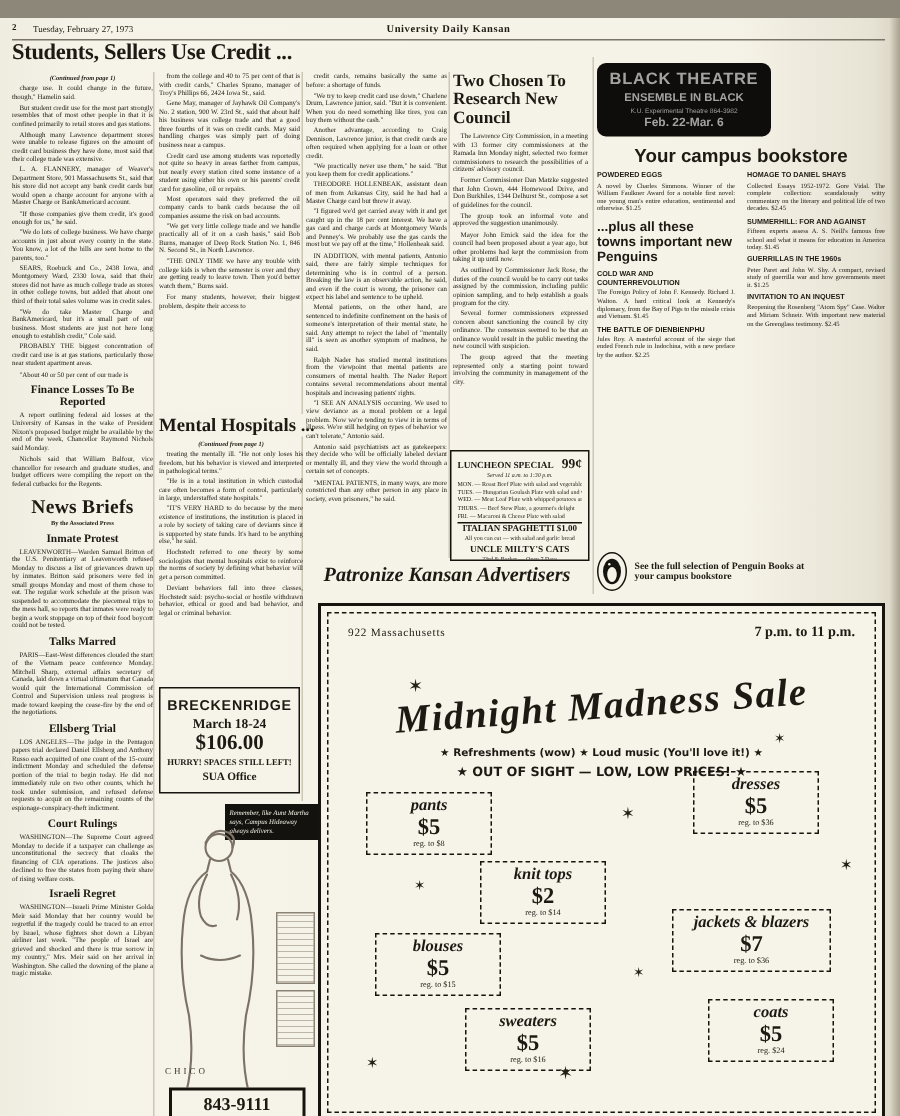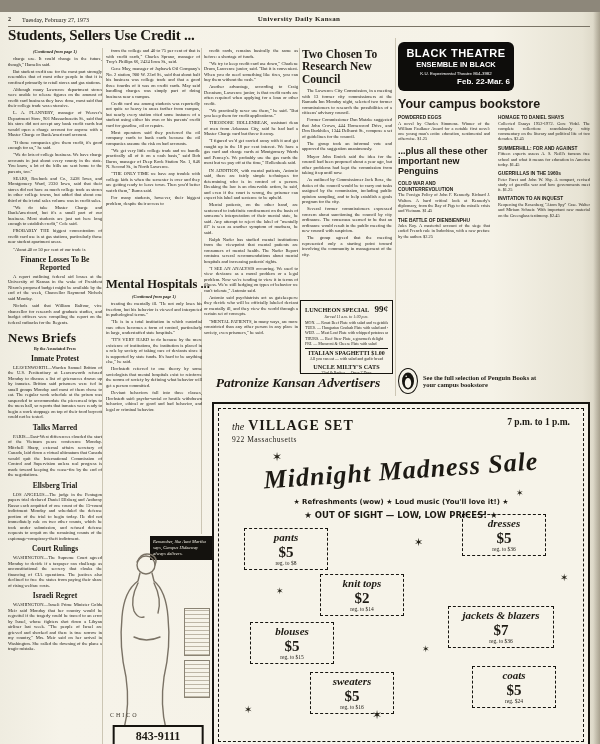--- a/index.html
+++ b/index.html
@@ -25,34 +25,34 @@
   .col{position:absolute;overflow:hidden;}
   .c1{left:8px;top:36px;width:94px;height:700px}
   .c2a{left:106px;top:36px;width:94px;height:224px}
   .mental{position:absolute;left:106px;top:262px;width:96px;}
   .mcol{height:158px;overflow:hidden;}
   .c3{left:204px;top:36px;width:94px;height:326px}
   .c4{left:302px;top:36px;width:90px;height:252px}
   .blk{font-size:4.6px;line-height:1.2;text-align:justify;text-indent:5px;margin:0 0 1.6px;}
   .blk.cont{text-align:center;text-indent:0;font-style:italic;font-weight:bold;font-size:4.3px;margin:1px 0 2px;}
   .blk.sub{text-align:center;text-indent:0;font-weight:bold;font-size:7.6px;line-height:1.05;margin:4px 4px 2px;}
-  .blk.hnews{text-indent:0;font-weight:bold;font-size:13px;margin:5px 0 0;letter-spacing:.2px;}
+  .blk.hnews{text-align:center;text-indent:0;font-weight:bold;font-size:13px;margin:5px 0 0;letter-spacing:.2px;}
   .blk.byline{text-align:center;text-indent:0;font-weight:bold;font-size:4.2px;margin:0 0 2px;}
   
   .patronize{position:absolute;left:202px;top:363px;width:192px;text-align:center;font-size:13.5px;font-weight:bold;font-style:italic;white-space:nowrap;}
   
-  .bt{position:absolute;left:398px;top:30px;width:116px;background:#0e0d0b;color:#ffffff;border-radius:6px;
+  .bt{position:absolute;left:398px;top:30px;width:116px;background:#0e0d0b;color:#a3a3a3;border-radius:6px;
       text-align:center;padding:5px 4px;box-sizing:border-box;font-family:"Liberation Sans",sans-serif;}
   .bt-l1{font-size:11px;font-weight:bold;letter-spacing:.5px;line-height:1.1;}
   .bt-l2{font-size:7.5px;font-weight:bold;margin-top:1px;}
   .bt-l3{font-size:4.4px;margin-top:2px;}
-  .bt-l4{font-size:8px;font-weight:bold;margin-top:1px;text-align:right;}
+  .bt-l4{font-size:8px;font-weight:bold;margin-top:1px;}
   
   .pg{position:absolute;left:398px;top:86px;width:192px;height:298px;overflow:hidden;}
-  .pg-h{font-family:"Liberation Sans",sans-serif;font-weight:bold;font-size:12.5px;line-height:1.05;}
+  .pg-h{font-family:"Liberation Sans",sans-serif;font-weight:bold;font-size:12.5px;line-height:1.05;text-align:center;}
   .pg-cols{display:flex;gap:8px;margin-top:4px;}
   .pg-col{width:92px;}
   .pg-entry{margin:0 0 4px;}
   .pg-entry .t{display:block;font-family:"Liberation Sans",sans-serif;font-weight:bold;font-size:4.8px;line-height:1.15;}
   .pg-entry .b{display:block;font-size:4.4px;line-height:1.2;text-align:justify;}
   .pg-plus{font-family:"Liberation Sans",sans-serif;font-weight:bold;font-size:9px;line-height:1.1;margin:5px 0;}
   .pg-footer{position:absolute;left:0;bottom:2px;width:140px;display:flex;align-items:center;gap:5px;}
   .pg-logo{flex:0 0 auto;width:18px;height:24px;border:1px solid #16140f;border-radius:50%;display:flex;align-items:center;justify-content:center;}
   .pg-ftxt{font-weight:bold;font-size:6.5px;line-height:1.15;}
   
@@ -233,21 +233,21 @@
   </div>
 
   <div class="pg">
     <div class="pg-h">Your campus bookstore</div>
     <div class="pg-cols">
       <div class="pg-col">
         <div class="pg-entry">
           <span class="t">POWDERED EGGS</span>
           <span class="b">A novel by Charles Simmons. Winner of the William Faulkner Award for a notable first novel: one young man's entire education, sentimental and otherwise. $1.25</span>
         </div>
-        <div class="pg-plus">...plus all these other important new Penguins</div>
+        <div class="pg-plus">...plus all these towns important new Penguins</div>
         <div>
 
         <div class="pg-entry">
               <span class="t">COLD WAR AND COUNTERREVOLUTION</span>
               <span class="b">The Foreign Policy of John F. Kennedy. Richard J. Walton. A hard critical look at Kennedy's diplomacy, from the Bay of Pigs to the missile crisis and Vietnam. $1.45</span>
             </div>
             <div class="pg-entry">
               <span class="t">THE BATTLE OF DIENBIENPHU</span>
               <span class="b">Jules Roy. A masterful account of the siege that ended French rule in Indochina, with a new preface by the author. $2.25</span>
             </div>
@@ -278,20 +278,27 @@
         <svg width="14" height="18" viewBox="0 0 14 18" aria-hidden="true">
           <ellipse cx="7" cy="9" rx="6" ry="8.5" fill="#16140f"></ellipse>
           <ellipse cx="7" cy="11" rx="3.2" ry="5" fill="#f6f3e9"></ellipse>
           <circle cx="5.2" cy="4.2" r="0.8" fill="#f6f3e9"></circle>
         </svg>
       </span>
       <span class="pg-ftxt">See the full selection of Penguin Books at your campus bookstore</span>
     </div>
   </div>
 
+  <div class="br">
+    <div class="br-name">BRECKENRIDGE</div>
+    <div class="br-dates">March 18-24</div>
+    <div class="br-price">$106.00</div>
+    <div class="br-urgency">HURRY! SPACES STILL LEFT!</div>
+    <div class="br-office">SUA Office</div>
+  </div>
 
   <div class="lunch">
     <div class="ln-head">
       <span class="ln-title">LUNCHEON SPECIAL</span>
       <span class="ln-price">99¢</span>
     </div>
     <div class="ln-hours">Served 11 a.m. to 1:30 p.m.</div>
     <div>
 
     <div class="ln-item">MON. — Roast Beef Plate with salad and vegetables</div>
@@ -323,28 +330,24 @@
       </g>
     </svg>
     <div class="ch-deco ch-d1"></div>
     <div class="ch-deco ch-d2"></div>
     <div class="ch-artist">CHICO</div>
     <div class="ch-phone">843-9111</div>
   </div>
 
   <div class="vs">
     <div class="vs-head-left">
-      <div class="vs-title">
-        <span class="vs-the">the</span>
-        <span class="vs-name">VILLAGE SET</span>
-      </div>
       <div class="vs-addr">922 Massachusetts</div>
     </div>
     <div class="vs-head-right">
-      <div class="vs-time">7 p.m. to 1 p.m.</div>
+      <div class="vs-time">7 p.m. to 11 p.m.</div>
     </div>
     <div class="vs-script">Midnight Madness Sale</div>
     <div class="vs-line1">★ Refreshments (wow) ★ Loud music (You'll love it!) ★</div>
     <div class="vs-line2">★ OUT OF SIGHT — LOW, LOW PRICES! ★</div>
     <div class="vs-items">
 
     <div>
           <div class="vs-iname">pants</div>
           <div class="vs-iprice">$5</div>
           <div class="vs-ireg">reg. to $8</div>

